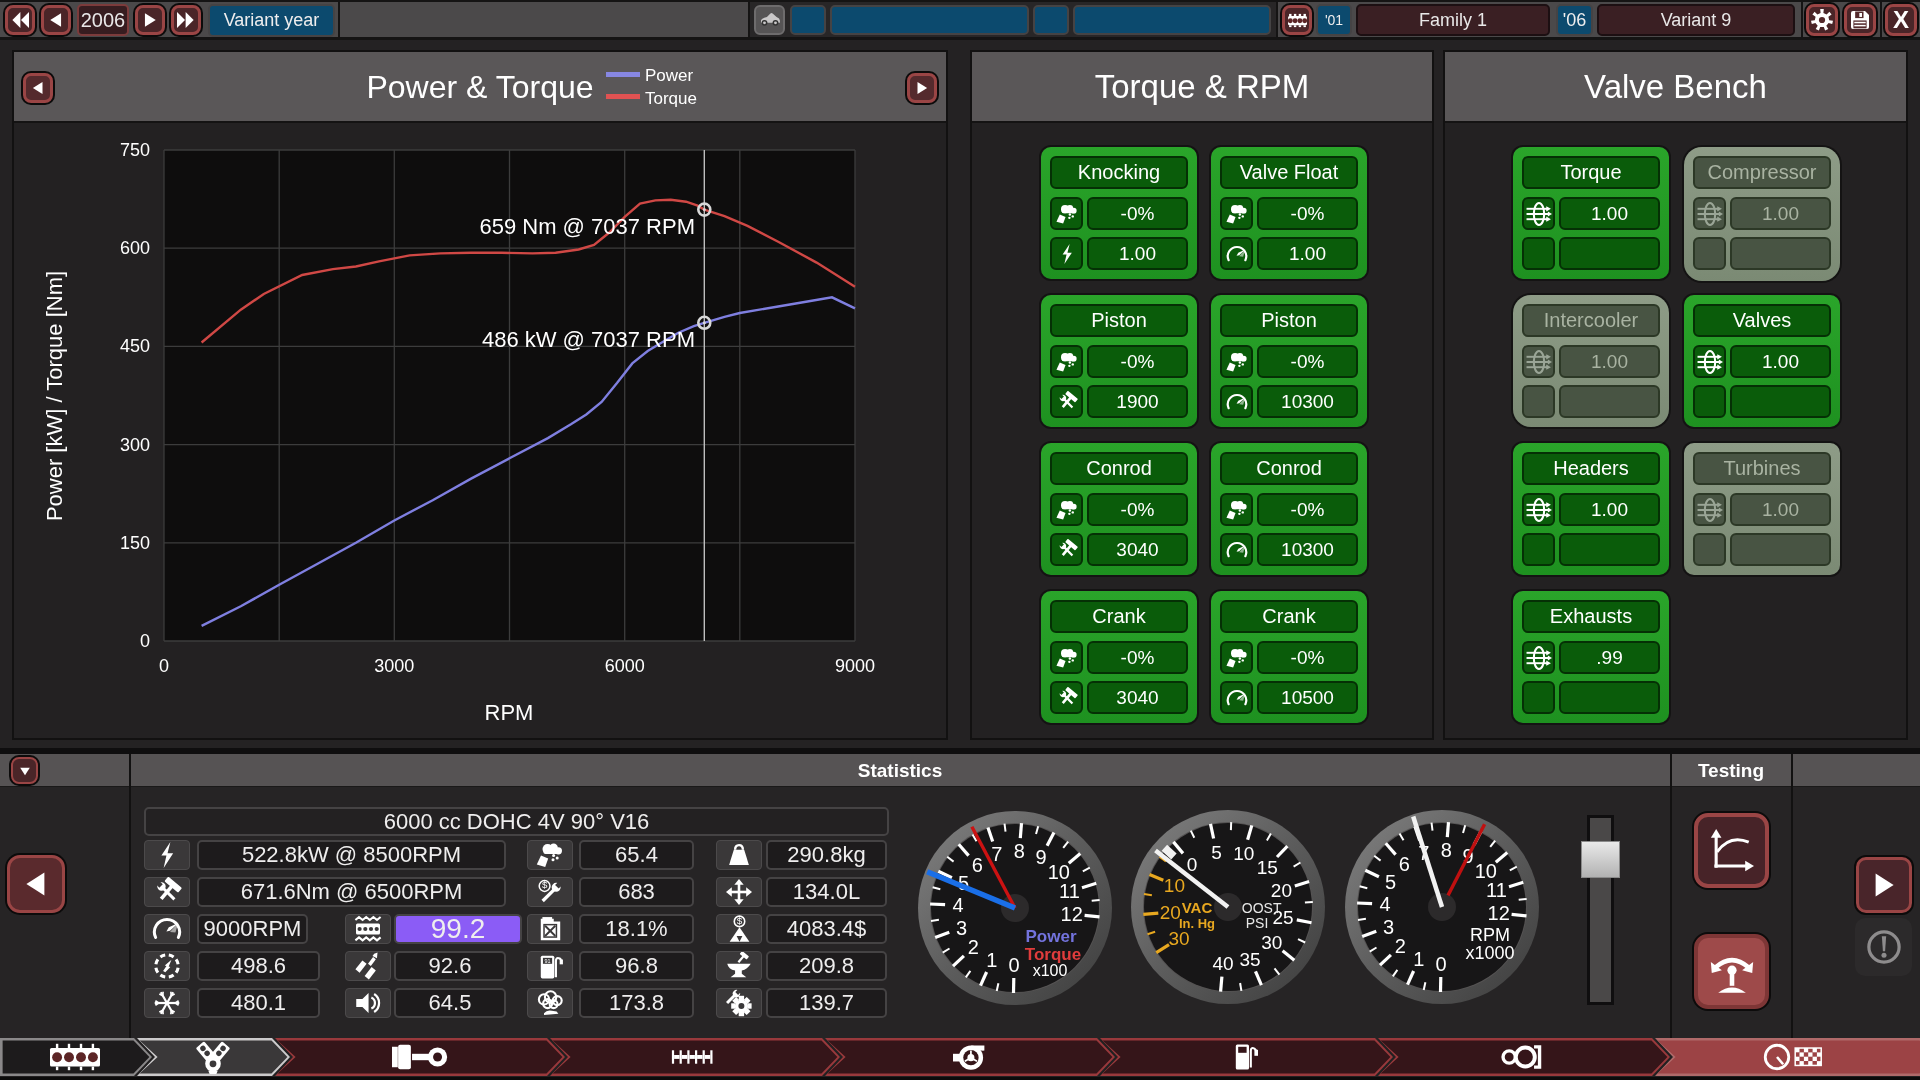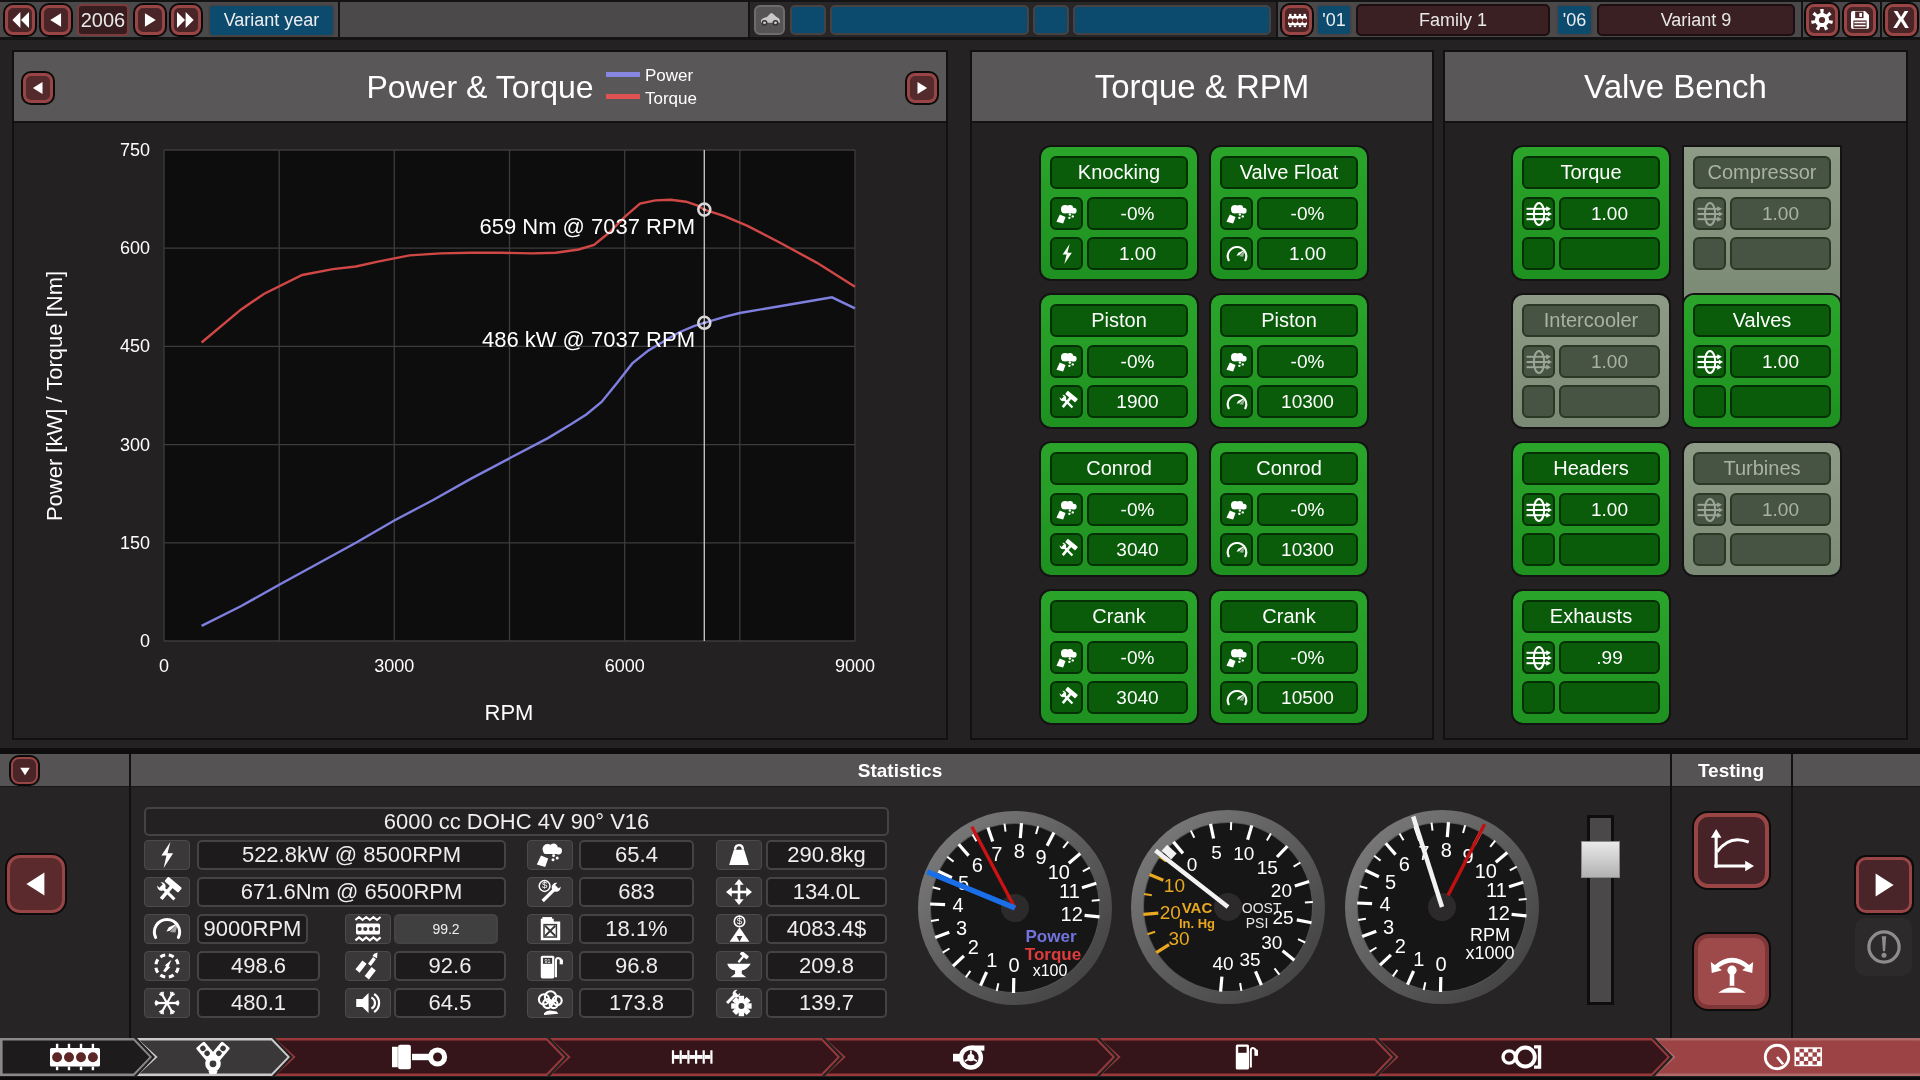--- a/index.html
+++ b/index.html
@@ -62,21 +62,21 @@
       <rect x="6.9" y="0.8999999999999999" width="2.4" height="2.1" fill="#fff"></rect>
       <rect x="6.9" y="12.299999999999999" width="2.4" height="1.7999999999999998" fill="#fff"></rect>
       <circle cx="12.9" cy="7.65" r="2.475" fill="#5c2526"></circle>
       <rect x="11.7" y="0.8999999999999999" width="2.4" height="2.1" fill="#fff"></rect>
       <rect x="11.7" y="12.299999999999999" width="2.4" height="1.7999999999999998" fill="#fff"></rect>
       <circle cx="17.7" cy="7.65" r="2.475" fill="#5c2526"></circle>
       <rect x="16.5" y="0.8999999999999999" width="2.4" height="2.1" fill="#fff"></rect>
       <rect x="16.5" y="12.299999999999999" width="2.4" height="1.7999999999999998" fill="#fff"></rect>
     </svg>
   </div>
-<div class="dbox" style="left:1316px;top:4px;width:36px;height:32px;font-size:18px">'01</div>
+<div class="dbox" style="left:1316px;top:4px;width:36px;height:32px;font-size:14px">'01</div>
 <div class="rbox" style="left:1356px;top:4px;width:194px;height:32px;font-size:18px">Family 1</div>
 <div class="dbox" style="left:1556px;top:4px;width:37px;height:32px;font-size:18px">'06</div>
 <div class="rbox" style="left:1597px;top:4px;width:198px;height:32px;font-size:18px">Variant 9</div>
 <div class="btn" style="left:1806px;top:4px;width:32px;height:32px">
     <svg width="24" height="24" viewBox="0 0 24 24" style="">
       <polygon points="10.2,1.1 13.8,1.1 13.4,4.9 16.6,6.5 19.4,3.8 21.6,6.6 18.4,8.7 19.2,12.2 23.0,12.7 22.2,16.1 18.6,15.0 16.3,17.7 18.3,21.1 15.1,22.6 13.8,19.0 10.2,19.0 8.9,22.6 5.7,21.1 7.7,17.7 5.4,15.0 1.8,16.1 1.0,12.7 4.8,12.2 5.6,8.7 2.4,6.6 4.6,3.8 7.4,6.5 10.6,4.9" fill="#fff"></polygon>
       <circle cx="12.0" cy="12.0" r="3.12" fill="#53292b"></circle>
     </svg>
   </div>
 <div class="btn" style="left:1844px;top:4px;width:32px;height:32px">
@@ -370,40 +370,40 @@
 </g>
 <polygon points="20.28,5.2 24.96,7.8 20.28,10.4" fill="#fff"></polygon>
 <polygon points="21.84,10.4 26.0,13.0 21.84,15.6" fill="#fff"></polygon>
 <polygon points="20.28,15.6 24.96,18.2 20.28,20.8" fill="#fff"></polygon>
       </svg>
     </div>
     <div class="gtitle" style="left:46px;top:50px;width:101px;height:33px;background:#0a5c0a;border:2px solid #053005;color:#fff;font-size:19px">1.00</div>
     <div class="gtitle" style="left:9px;top:90px;width:33px;height:33px;background:#0a5c0a;border:2px solid #053005"></div>
     <div class="gtitle" style="left:46px;top:90px;width:101px;height:33px;background:#0a5c0a;border:2px solid #053005"></div>
   </div>
-<div class="abs" style="left:1684px;top:147px;width:156px;height:158px;background:linear-gradient(180deg,#8e9c87,#7b8a74);border-radius:0;box-shadow:0 0 0 2px #141313">
+<div class="abs" style="left:1684px;top:147px;width:156px;height:134px;background:linear-gradient(180deg,#8e9c87,#7b8a74);border-radius:18px;box-shadow:0 0 0 2px #141313">
     <div class="gtitle" style="left:9px;top:9px;width:138px;height:33px;background:#485443;border:2px solid #2c3826;color:#a9b3a2;font-size:20px">Compressor</div>
     <div class="gtitle" style="left:9px;top:50px;width:33px;height:33px;background:#485443;border:2px solid #2c3826">
       <svg width="26" height="26" viewBox="0 0 26 26" style="">
         <ellipse cx="13.0" cy="13.0" rx="5.2" ry="10.92" fill="none" stroke="#9aa596" stroke-width="2.08"></ellipse>
 <g stroke="#9aa596" stroke-width="1.95">
 <line x1="0.52" y1="7.8" x2="21.32" y2="7.8"></line>
 <line x1="0.52" y1="13.0" x2="23.400000000000002" y2="13.0"></line>
 <line x1="0.52" y1="18.2" x2="21.32" y2="18.2"></line>
 </g>
 <polygon points="20.28,5.2 24.96,7.8 20.28,10.4" fill="#9aa596"></polygon>
 <polygon points="21.84,10.4 26.0,13.0 21.84,15.6" fill="#9aa596"></polygon>
 <polygon points="20.28,15.6 24.96,18.2 20.28,20.8" fill="#9aa596"></polygon>
       </svg>
     </div>
     <div class="gtitle" style="left:46px;top:50px;width:101px;height:33px;background:#485443;border:2px solid #2c3826;color:#a9b3a2;font-size:19px">1.00</div>
     <div class="gtitle" style="left:9px;top:90px;width:33px;height:33px;background:#485443;border:2px solid #2c3826"></div>
     <div class="gtitle" style="left:46px;top:90px;width:101px;height:33px;background:#485443;border:2px solid #2c3826"></div>
   </div>
-<div class="abs" style="left:1513px;top:295px;width:156px;height:132px;background:linear-gradient(180deg,#8e9c87,#7b8a74);border-radius:10px;box-shadow:0 0 0 2px #141313">
+<div class="abs" style="left:1513px;top:295px;width:156px;height:132px;background:linear-gradient(180deg,#8e9c87,#7b8a74);border-radius:18px;box-shadow:0 0 0 2px #141313">
     <div class="gtitle" style="left:9px;top:9px;width:138px;height:33px;background:#485443;border:2px solid #2c3826;color:#a9b3a2;font-size:20px">Intercooler</div>
     <div class="gtitle" style="left:9px;top:50px;width:33px;height:33px;background:#485443;border:2px solid #2c3826">
       <svg width="26" height="26" viewBox="0 0 26 26" style="">
         <ellipse cx="13.0" cy="13.0" rx="5.2" ry="10.92" fill="none" stroke="#9aa596" stroke-width="2.08"></ellipse>
 <g stroke="#9aa596" stroke-width="1.95">
 <line x1="0.52" y1="7.8" x2="21.32" y2="7.8"></line>
 <line x1="0.52" y1="13.0" x2="23.400000000000002" y2="13.0"></line>
 <line x1="0.52" y1="18.2" x2="21.32" y2="18.2"></line>
 </g>
 <polygon points="20.28,5.2 24.96,7.8 20.28,10.4" fill="#9aa596"></polygon>
@@ -588,21 +588,21 @@
     <svg width="30" height="30" viewBox="0 0 30 30" style="">
       <path d="M2.4 6.0 l3.5999999999999996 -3.0 l3.5999999999999996 3.0 l3.5999999999999996 -3.0 l3.5999999999999996 3.0 l3.5999999999999996 -3.0 l3.5999999999999996 3.0 l3.5999999999999996 -3.0" fill="none" stroke="#fff" stroke-width="2.1"></path>
       <path d="M2.4 26.4 l3.5999999999999996 -3.0 l3.5999999999999996 3.0 l3.5999999999999996 -3.0 l3.5999999999999996 3.0 l3.5999999999999996 -3.0 l3.5999999999999996 3.0 l3.5999999999999996 -3.0" fill="none" stroke="#fff" stroke-width="2.1"></path>
       <rect x="3.0" y="9.6" width="24.0" height="10.799999999999999" rx="1.5" fill="#fff"></rect>
       <circle cx="6.6" cy="15.0" r="2.1" fill="#3a3839"></circle>
       <circle cx="12.3" cy="15.0" r="2.1" fill="#3a3839"></circle>
       <circle cx="18.0" cy="15.0" r="2.1" fill="#3a3839"></circle>
       <circle cx="23.7" cy="15.0" r="2.1" fill="#3a3839"></circle>
     </svg>
   </div>
-<div class="dbox" style="left:394px;top:914px;width:104px;height:30px;background:#404040;font-size:14px">99.2</div>
+<div class="dbox" style="left:394px;top:914px;width:128px;height:30px;background:#8b5cf6;font-size:28px">99.2</div>
 <div class="abs" style="left:527px;top:914px;width:46px;height:30px;background:#3a3839;border:1px solid #4c4a4b;border-radius:4px;display:flex;align-items:center;justify-content:center">
     <svg width="27" height="27" viewBox="0 0 27 27" style="">
       <path d="M3.7800000000000002 2.7 L16.74 2.7 L16.74 5.4 L23.22 5.4 L23.22 24.3 L3.7800000000000002 24.3 Z" fill="#fff"></path>
 <rect x="5.4" y="1.08" width="9.719999999999999" height="2.7" fill="#fff"></rect>
 <g stroke="#3a3839" stroke-width="1.8900000000000001">
 <line x1="8.1" y1="9.719999999999999" x2="18.360000000000003" y2="19.98"></line>
 <line x1="18.360000000000003" y1="9.719999999999999" x2="8.1" y2="19.98"></line>
 </g>
 <rect x="7.0200000000000005" y="8.64" width="12.42" height="12.42" fill="none" stroke="#3a3839" stroke-width="1.485"></rect>
     </svg>

